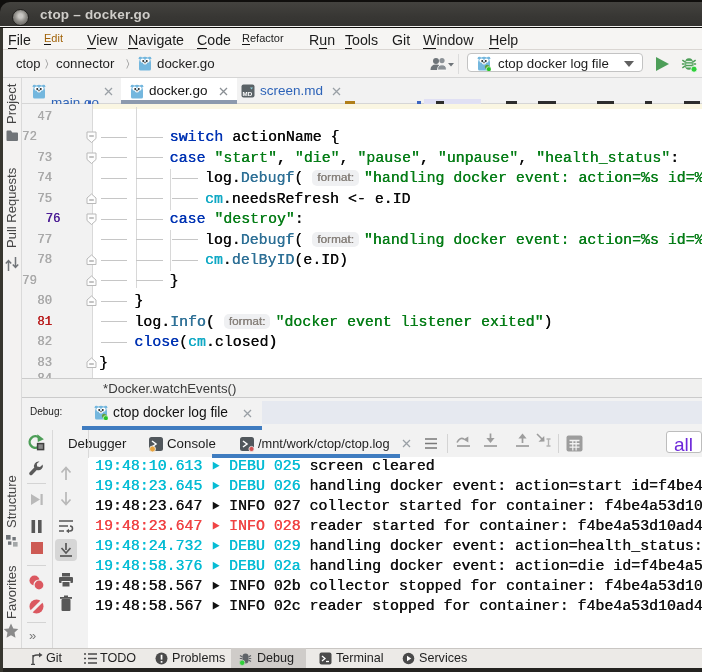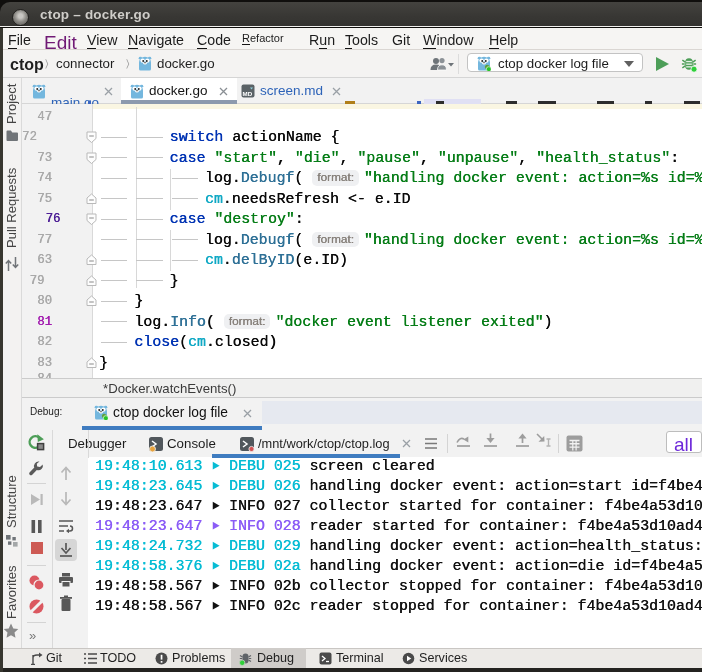--- a/index.html
+++ b/index.html
@@ -9,33 +9,33 @@
 svg{display:block}
 </style></head><body>
 
 <div class="abs" style="left:0;top:0;width:702px;height:28px;background:#100f0d"></div>
 <div class="abs" style="left:0;top:2px;width:702px;height:25px;border-radius:10px 0 0 0;background:linear-gradient(#44433f,#383734 60%,#343330);border-bottom:1px solid #f2f1ef">
 <div class="abs" style="left:12px;top:7px;width:17px;height:17px;border-radius:50%;background:radial-gradient(circle at 50% 40%,#c9c7c3 0 18%,#908e89 48%,#6b6965 78%,#4a4945);border:1px solid #22211f"></div>
 <div class="abs" style="left:40px;top:5px;font-size:13.5px;font-weight:bold;color:#cfcdc9;letter-spacing:.2px">ctop – docker.go</div>
 </div>
 <div class="abs" style="left:0;top:28px;width:702px;height:22px;background:#f6f5f3;border-bottom:1px solid #dad6d2">
 <span class="abs" style="left:8px;top:4px;font-size:14.2px;color:#1c1c1c"><span style="border-bottom:1.5px solid #141414">F</span>ile</span>
-<span class="abs" style="left:44px;top:4px;font-size:19px;color:#701a75"><span style="border-bottom:1.5px solid #141414">E</span>dit</span>
+<span class="abs" style="left:44px;top:4px;font-size:11px;color:#a16207"><span style="border-bottom:1.5px solid #141414">E</span>dit</span>
 <span class="abs" style="left:87px;top:4px;font-size:14.2px;color:#1c1c1c"><span style="border-bottom:1.5px solid #141414">V</span>iew</span>
 <span class="abs" style="left:128px;top:4px;font-size:14.2px;color:#1c1c1c"><span style="border-bottom:1.5px solid #141414">N</span>avigate</span>
 <span class="abs" style="left:197px;top:4px;font-size:14.2px;color:#1c1c1c"><span style="border-bottom:1.5px solid #141414">C</span>ode</span>
 <span class="abs" style="left:242px;top:4px;font-size:11px;color:#1c1c1c"><span style="border-bottom:1.5px solid #141414">R</span>efactor</span>
 <span class="abs" style="left:309px;top:4px;font-size:14.2px;color:#1c1c1c">R<span style="border-bottom:1.5px solid #141414">u</span>n</span>
 <span class="abs" style="left:345px;top:4px;font-size:14.2px;color:#1c1c1c"><span style="border-bottom:1.5px solid #141414">T</span>ools</span>
 <span class="abs" style="left:392px;top:4px;font-size:14.2px;color:#1c1c1c">Git</span>
 <span class="abs" style="left:423px;top:4px;font-size:14.2px;color:#1c1c1c"><span style="border-bottom:1.5px solid #141414">W</span>indow</span>
 <span class="abs" style="left:489px;top:4px;font-size:14.2px;color:#1c1c1c"><span style="border-bottom:1.5px solid #141414">H</span>elp</span>
 </div>
 <div class="abs" style="left:0;top:50px;width:702px;height:28px;background:#f4f3f2;border-bottom:1px solid #d5d5d5">
-<span class="abs" style="left:10px;top:6px;font-size:16px;font-weight:bold;color:#1f1f1f">ctop</span>
+<span class="abs" style="left:16px;top:6px;font-size:13px;font-weight:normal;color:#1f1f1f">ctop</span>
 <span class="abs" style="left:45px;top:7px;font-size:10.5px;color:#9b9b9b">〉</span>
 <span class="abs" style="left:56px;top:6px;font-size:13.3px;color:#1f1f1f">connector</span>
 <span class="abs" style="left:126px;top:7px;font-size:10.5px;color:#9b9b9b">〉</span>
 <svg class="abs" style="left:138px;top:6px" width="14" height="15" viewBox="0 0 14 15">
       <ellipse cx="2.4" cy="2.2" rx="1.7" ry="1.4" fill="#74b7de"></ellipse>
       <ellipse cx="11.6" cy="2.2" rx="1.7" ry="1.4" fill="#74b7de"></ellipse>
       <path d="M1,6.2 a6,5.4 0 0 1 12,0 L13,13 a1.6,1.6 0 0 1 -1.6,1.6 l-8.8,0 A1.6,1.6 0 0 1 1,13 Z" fill="#74b7de"></path>
       <circle cx="4.6" cy="4.6" r="2.2" fill="#fff"></circle>
       <circle cx="9.4" cy="4.6" r="2.2" fill="#fff"></circle>
       <circle cx="5.2" cy="5" r=".9" fill="#1a1a1a"></circle>
@@ -166,24 +166,24 @@
 <div class="abs" style="left:135.6px;top:107px;width:1px;height:181px;background:#d8d8d8"></div>
 <div class="abs" style="left:169.9px;top:168.5px;width:1px;height:41.0px;background:#d8d8d8"></div>
 <div class="abs" style="left:169.9px;top:230px;width:1px;height:41px;background:#d8d8d8"></div>
 <div class="abs mono" style="left:22px;top:106.5px;width:30px;height:20.5px;line-height:20.5px;font-size:12.3px;color:#a9a9a9;text-align:right">47</div>
 <div class="abs mono" style="left:22px;top:127.0px;width:30px;height:20.5px;line-height:20.5px;font-size:12.3px;color:#a9a9a9;text-align:left">72</div>
 <div class="abs mono" style="left:22px;top:147.5px;width:30px;height:20.5px;line-height:20.5px;font-size:12.3px;color:#a9a9a9;text-align:right">73</div>
 <div class="abs mono" style="left:22px;top:168.0px;width:30px;height:20.5px;line-height:20.5px;font-size:12.3px;color:#a9a9a9;text-align:right">74</div>
 <div class="abs mono" style="left:22px;top:188.5px;width:30px;height:20.5px;line-height:20.5px;font-size:12.3px;color:#a9a9a9;text-align:right">75</div>
 <div class="abs mono" style="left:38px;top:209.0px;width:30px;height:20.5px;line-height:20.5px;font-size:12.3px;color:#4c1d95;text-align:center">76</div>
 <div class="abs mono" style="left:22px;top:229.5px;width:30px;height:20.5px;line-height:20.5px;font-size:12.3px;color:#a9a9a9;text-align:right">77</div>
-<div class="abs mono" style="left:22px;top:250.0px;width:30px;height:20.5px;line-height:20.5px;font-size:12.3px;color:#a9a9a9;text-align:right">63</div>
-<div class="abs mono" style="left:22px;top:270.5px;width:30px;height:20.5px;line-height:20.5px;font-size:12.3px;color:#a9a9a9;text-align:center">79</div>
+<div class="abs mono" style="left:22px;top:250.0px;width:30px;height:20.5px;line-height:20.5px;font-size:12.3px;color:#a9a9a9;text-align:right">78</div>
+<div class="abs mono" style="left:22px;top:270.5px;width:30px;height:20.5px;line-height:20.5px;font-size:12.3px;color:#a9a9a9;text-align:left">79</div>
 <div class="abs mono" style="left:22px;top:291.0px;width:30px;height:20.5px;line-height:20.5px;font-size:12.3px;color:#a9a9a9;text-align:right">80</div>
-<div class="abs mono" style="left:22px;top:311.5px;width:30px;height:20.5px;line-height:20.5px;font-size:12.3px;color:#a21caf;text-align:right">81</div>
+<div class="abs mono" style="left:22px;top:311.5px;width:30px;height:20.5px;line-height:20.5px;font-size:12.3px;color:#b91c1c;text-align:right">81</div>
 <div class="abs mono" style="left:22px;top:332.0px;width:30px;height:20.5px;line-height:20.5px;font-size:12.3px;color:#a9a9a9;text-align:right">82</div>
 <div class="abs mono" style="left:22px;top:352.5px;width:30px;height:20.5px;line-height:20.5px;font-size:12.3px;color:#a9a9a9;text-align:right">83</div>
 <div class="abs mono" style="left:22px;top:372.5px;width:30px;height:5.5px;line-height:13px;font-size:12.3px;color:#a9a9a9;text-align:right;overflow:hidden">84</div>
 <svg class="abs" style="left:86px;top:131.2px" width="11" height="13" viewBox="0 0 11 13">
     <path d="M1,1 h9 v6.5 l-4.5,4 l-4.5,-4 Z" fill="#fdfdfd" stroke="#b9b9b9" stroke-width="1"></path>
     <path d="M3.2,5 h4.6" stroke="#8a8a8a" stroke-width="1"></path>
   </svg>
 <svg class="abs" style="left:86px;top:151.8px" width="11" height="13" viewBox="0 0 11 13">
     <path d="M1,1 h9 v6.5 l-4.5,4 l-4.5,-4 Z" fill="#fdfdfd" stroke="#b9b9b9" stroke-width="1"></path>
     <path d="M3.2,5 h4.6" stroke="#8a8a8a" stroke-width="1"></path>
@@ -359,21 +359,21 @@
   </svg>
 <svg class="abs" style="left:59px;top:595px" width="14" height="17" viewBox="0 0 14 17">
 <rect x="2.5" y="4" width="9" height="12" rx="1" fill="#585858"></rect>
 <rect x="1" y="2" width="12" height="1.8" fill="#585858"></rect>
 <rect x="5" y="0.5" width="4" height="2" fill="#585858"></rect>
   </svg>
 <div class="abs" style="left:88px;top:457.5px;width:614px;height:190.5px;background:#fff;overflow:hidden"></div>
 <div class="abs mono" style="left:95px;top:456px;width:607px;height:20px;line-height:20px;font-size:14.9px;color:#111;white-space:pre;overflow:hidden"><span style="color:#06bcd4">19:48:10.613 <span class="tri"></span> DEBU 025 </span>screen cleared</div>
 <div class="abs mono" style="left:95px;top:476px;width:607px;height:20px;line-height:20px;font-size:14.9px;color:#111;white-space:pre;overflow:hidden"><span style="color:#06bcd4">19:48:23.645 <span class="tri"></span> DEBU 026 </span>handling docker event: action=start id=f4be4</div>
 <div class="abs mono" style="left:95px;top:496px;width:607px;height:20px;line-height:20px;font-size:14.9px;color:#111;white-space:pre;overflow:hidden"><span style="color:#111">19:48:23.647 <span class="tri"></span> INFO 027 </span>collector started for container: f4be4a53d10</div>
-<div class="abs mono" style="left:95px;top:516px;width:607px;height:20px;line-height:20px;font-size:14.9px;color:#111;white-space:pre;overflow:hidden"><span style="color:#8b5cf6">19:48:23.647 <span class="tri"></span> INFO 028 </span>reader started for container: f4be4a53d10ad4</div>
+<div class="abs mono" style="left:95px;top:516px;width:607px;height:20px;line-height:20px;font-size:14.9px;color:#111;white-space:pre;overflow:hidden"><span style="color:#ef4444">19:48:23.647 <span class="tri"></span> INFO 028 </span>reader started for container: f4be4a53d10ad4</div>
 <div class="abs mono" style="left:95px;top:536px;width:607px;height:20px;line-height:20px;font-size:14.9px;color:#111;white-space:pre;overflow:hidden"><span style="color:#06bcd4">19:48:24.732 <span class="tri"></span> DEBU 029 </span>handling docker event: action=health_status:</div>
 <div class="abs mono" style="left:95px;top:556px;width:607px;height:20px;line-height:20px;font-size:14.9px;color:#111;white-space:pre;overflow:hidden"><span style="color:#06bcd4">19:48:58.376 <span class="tri"></span> DEBU 02a </span>handling docker event: action=die id=f4be4a5</div>
 <div class="abs mono" style="left:95px;top:576px;width:607px;height:20px;line-height:20px;font-size:14.9px;color:#111;white-space:pre;overflow:hidden"><span style="color:#111">19:48:58.567 <span class="tri"></span> INFO 02b </span>collector stopped for container: f4be4a53d10</div>
 <div class="abs mono" style="left:95px;top:596px;width:607px;height:20px;line-height:20px;font-size:14.9px;color:#111;white-space:pre;overflow:hidden"><span style="color:#111">19:48:58.567 <span class="tri"></span> INFO 02c </span>reader stopped for container: f4be4a53d10ad4</div>
 <div class="abs" style="left:0;top:648px;width:702px;height:20px;background:#eceae7;border-top:1px solid #c9c6c3"></div>
 <div class="abs" style="left:0;top:668px;width:702px;height:4px;background:#242320"></div>
 <div class="abs" style="left:231px;top:648px;width:75px;height:20px;background:#cfccc9"></div>
 <svg class="abs" style="left:30px;top:652px" width="13" height="13" viewBox="0 0 13 13">
 <path d="M3,12 L3,5 M3,5 L3,3 M3,6 q0,-3 4,-3 l3,0" stroke="#4a4a4a" stroke-width="1.4" fill="none"></path>
 <path d="M9,0.5 L12.5,3 L9,5.5 Z" fill="#4a4a4a"></path>

